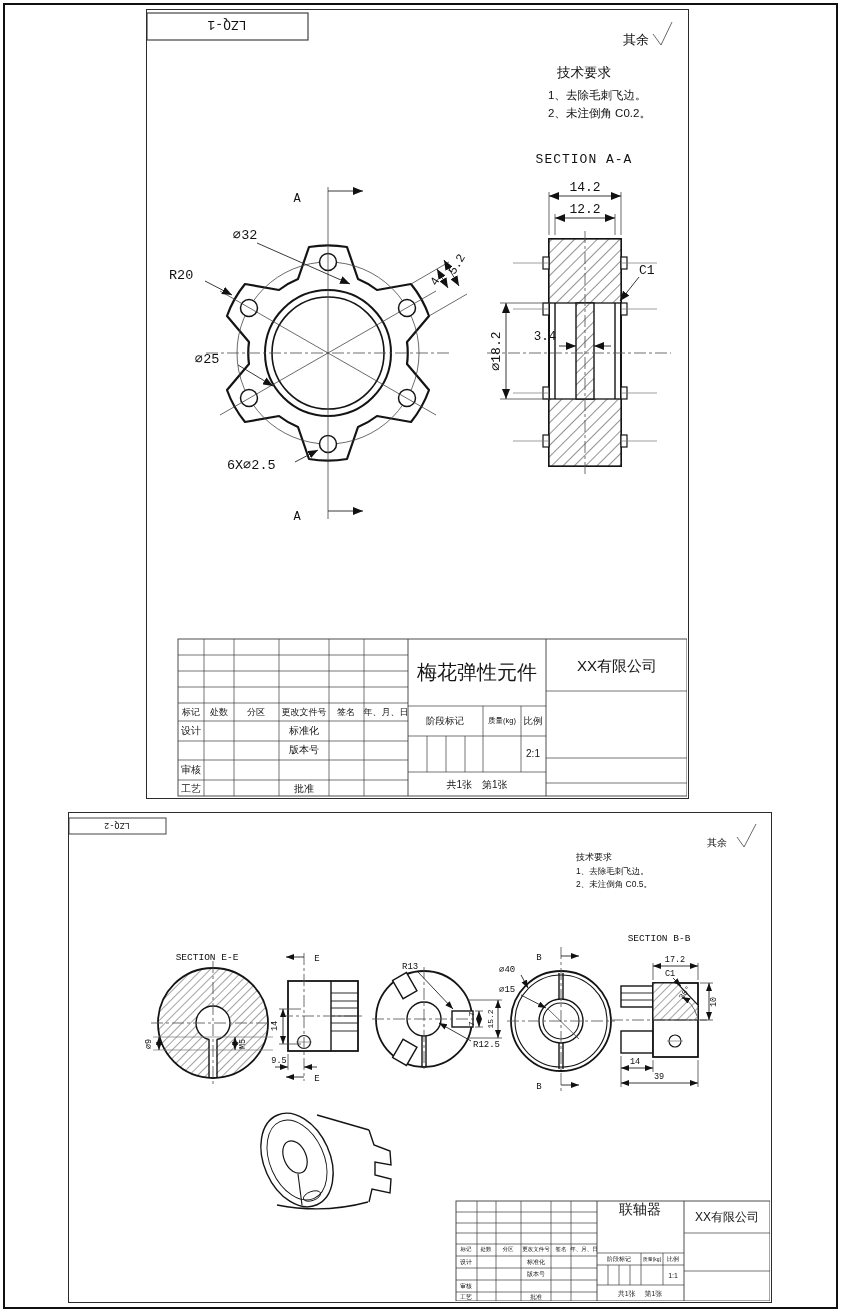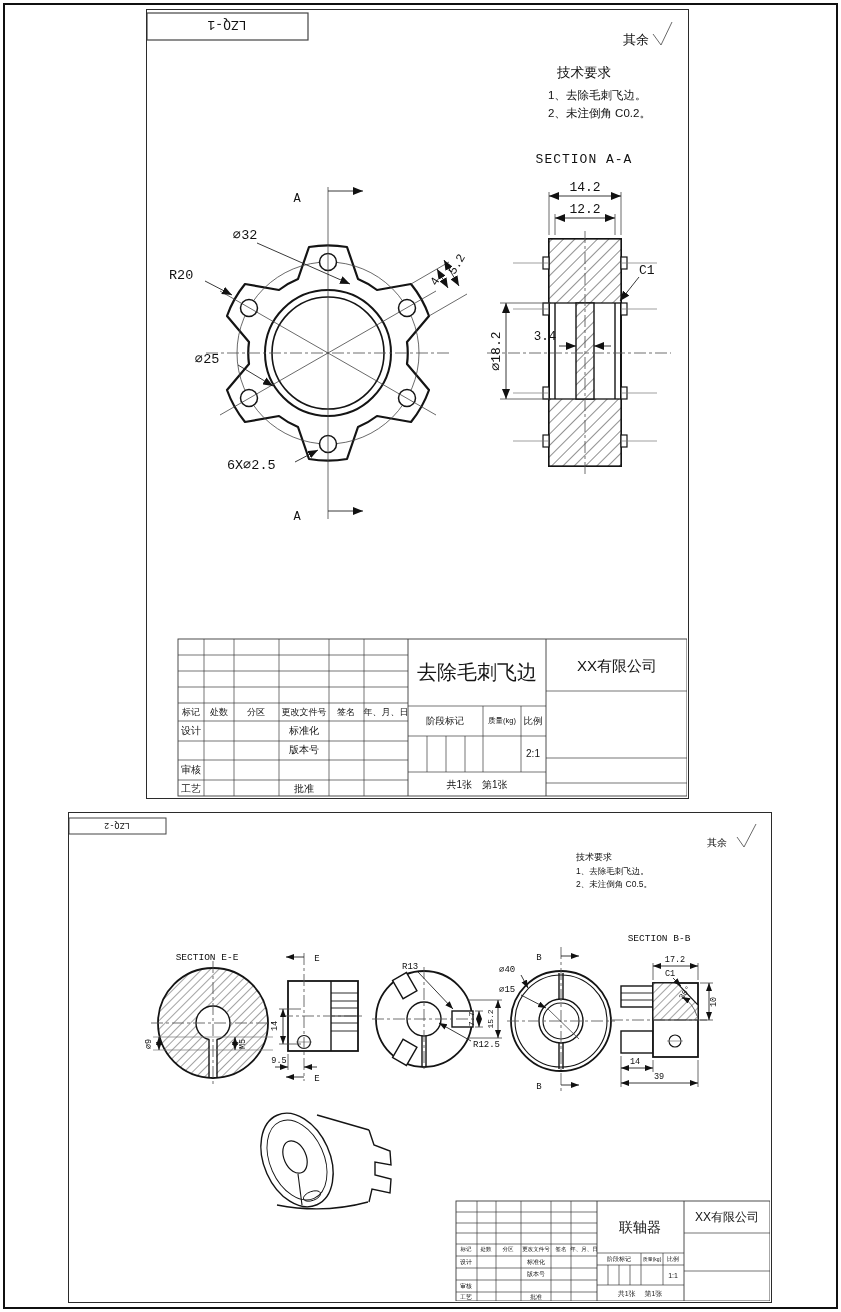--- a/index.html
+++ b/index.html
@@ -195,21 +195,21 @@
 <span class="lbl" style="left:109px;top:702px;font-size:9px;">分区</span>
 <span class="lbl" style="left:157px;top:702px;font-size:9px;">更改文件号</span>
 <span class="lbl" style="left:199px;top:702px;font-size:9px;">签名</span>
 <span class="lbl" style="left:239px;top:702px;font-size:9px;">年、月、日</span>
 <span class="lbl" style="left:44px;top:721px;font-size:10px;">设计</span>
 <span class="lbl" style="left:157px;top:721px;font-size:10px;">标准化</span>
 <span class="lbl" style="left:157px;top:740px;font-size:10px;">版本号</span>
 <span class="lbl" style="left:44px;top:760px;font-size:10px;">审核</span>
 <span class="lbl" style="left:44px;top:779px;font-size:10px;">工艺</span>
 <span class="lbl" style="left:157px;top:779px;font-size:10px;">批准</span>
-<span class="lbl" style="left:330px;top:662px;font-size:20px;">去除毛刺飞边</span>
+<span class="lbl" style="left:330px;top:662px;font-size:20px;">梅花弹性元件</span>
 <span class="lbl" style="left:470px;top:655px;font-size:15px;">XX有限公司</span>
 <span class="lbl" style="left:298px;top:711px;font-size:9.5px;">阶段标记</span>
 <span class="lbl" style="left:355px;top:711px;font-size:7.5px;">质量(kg)</span>
 <span class="lbl" style="left:386px;top:711px;font-size:9.5px;">比例</span>
 <span class="lbl" style="left:386px;top:744px;font-size:10px;">2:1</span>
 <span class="lbl gap" style="left:330px;top:775px;font-size:10px;">共1张 第1张</span>
 </div>
 
 <div class="sheet" style="left:68px;top:812px;width:704px;height:491px;">
 <svg width="701" height="488" viewBox="0 0 701 488">
@@ -414,21 +414,21 @@
 <span class="lbl" style="left:439px;top:437px;font-size:5.5px;">分区</span>
 <span class="lbl" style="left:467px;top:437px;font-size:5.5px;">更改文件号</span>
 <span class="lbl" style="left:492px;top:437px;font-size:5.5px;">签名</span>
 <span class="lbl" style="left:515px;top:437px;font-size:5.5px;">年、月、日</span>
 <span class="lbl" style="left:397px;top:449px;font-size:6px;">设计</span>
 <span class="lbl" style="left:467px;top:449px;font-size:6px;">标准化</span>
 <span class="lbl" style="left:467px;top:461px;font-size:6px;">版本号</span>
 <span class="lbl" style="left:397px;top:473px;font-size:6px;">审核</span>
 <span class="lbl" style="left:397px;top:484px;font-size:6px;">工艺</span>
 <span class="lbl" style="left:467px;top:484px;font-size:6px;">批准</span>
-<span class="lbl" style="left:571px;top:414px;font-size:14px;">联轴器</span>
+<span class="lbl" style="left:571px;top:396px;font-size:14px;">联轴器</span>
 <span class="lbl" style="left:658px;top:404px;font-size:12px;">XX有限公司</span>
 <span class="lbl" style="left:550px;top:446px;font-size:6px;">阶段标记</span>
 <span class="lbl" style="left:583px;top:446px;font-size:5px;">质量(kg)</span>
 <span class="lbl" style="left:604px;top:446px;font-size:6px;">比例</span>
 <span class="lbl" style="left:604px;top:462px;font-size:7px;">1:1</span>
 <span class="lbl gap" style="left:571px;top:480px;font-size:7px;">共1张 第1张</span>
 </div>
 
 </div>
 

